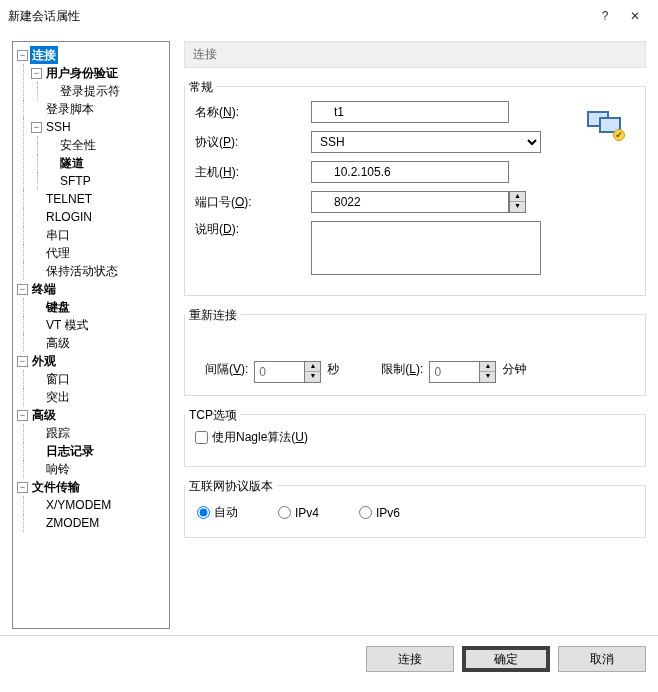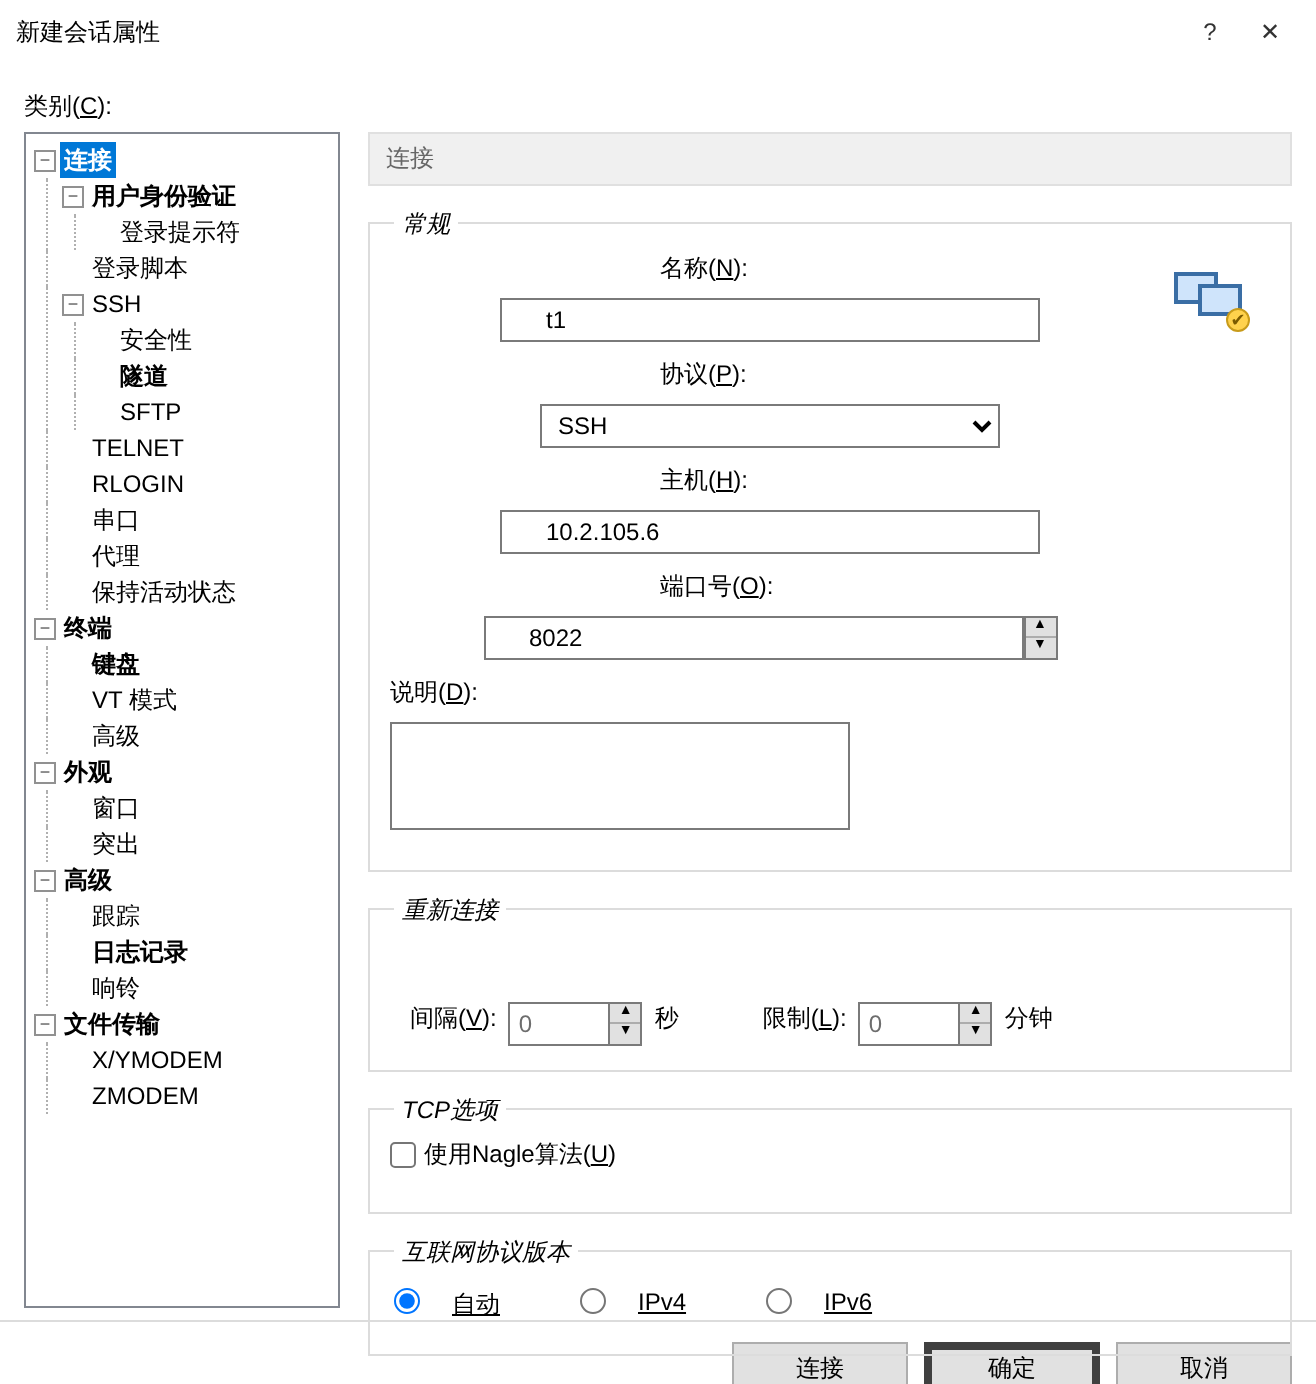--- a/index.html
+++ b/index.html
@@ -17,60 +17,59 @@
 .tree .row { display: flex; align-items: center; gap: 2px; }
 .tree .exp { width: 11px; height: 11px; border: 1px solid #919191; color: #555; font-size: 9px; line-height: 9px; text-align: center; cursor: pointer; user-select: none; background: #fff; }
 .tree .sp { width: 11px; height: 11px; display: inline-block; }
 .tree .lbl { padding: 0 2px; }
 .tree .sel { background: #0078d7; color: #fff; }
 .tree .bold { font-weight: bold; }
 .tree li::before { content: ""; position: absolute; left: -8px; top: 0; bottom: 0; border-left: 1px dotted #b0b0b0; }
 .content { flex: 1; padding-left: 14px; display: flex; flex-direction: column; gap: 10px; }
 .panel-title { background: #f0f0f0; border: 1px solid #e0e0e0; padding: 4px 8px; color: #666; }
 .group { position: relative; border: 1px solid #dcdcdc; padding: 14px 10px 12px 10px; margin-top: 8px; }
-.group .legend { position: absolute; top: -8px; left: 12px; background: #fff; padding: 0 4px; font-style: italic; }
-.form-row { display: flex; align-items: center; margin-bottom: 8px; gap: 6px; flex-direction: column; }
+.group .legend { position: absolute; top: -8px; left: 0; background: #fff; padding: 0 4px; }
+.form-row { display: flex; align-items: center; margin-bottom: 8px; gap: 6px; }
 .form-row .label { width: 110px; }
 .form-row input[type=text], .form-row select, .form-row textarea { border: 1px solid #7a7a7a; padding: 2px 4px; font-size: 12px; background: #fff; }
-.form-row input[type=text] { width: 270px; height: 22px; padding-left: 22px; }
+.form-row input[type=text] { width: 198px; height: 22px; padding-left: 22px; }
 .form-row select { width: 230px; height: 22px; }
 .form-row textarea { width: 230px; height: 54px; resize: none; }
 .spin { display: flex; }
 .spin input { width: 50px; height: 22px; border: 1px solid #7a7a7a; border-right: none; padding: 2px 4px; }
 .spin .btns { display: flex; flex-direction: column; border: 1px solid #7a7a7a; }
 .spin .btns div { width: 15px; height: 10px; font-size: 7px; line-height: 7px; text-align: center; background: #e1e1e1; border-bottom: 1px solid #adadad; cursor: pointer; }
 .spin .btns div:last-child { border-bottom: none; }
 .spin.dis input { background: #fff; color: #6d6d6d; }
 .icon-monitors { width: 36px; height: 32px; position: relative; }
 .icon-monitors .m { position: absolute; width: 22px; height: 16px; border: 2px solid #3a6ea5; background: #cfe4fb; }
 .icon-monitors .m1 { left: 0; top: 4px; }
 .icon-monitors .m2 { left: 12px; top: 10px; }
 .icon-monitors .chk { position: absolute; right: -2px; bottom: -2px; width: 12px; height: 12px; background: #ffd24d; border-radius: 50%; border: 1px solid #c89b1a; font-size: 9px; line-height: 10px; text-align: center; color: #7a5a00; }
 .chk-row { display: flex; align-items: center; gap: 4px; margin-bottom: 8px; }
 .chk-row input { width: 13px; height: 13px; }
 .inline-row { display: flex; align-items: flex-start; gap: 6px; margin-top: 32px; }
 .inline-row .label2 { margin-left: 10px; }
 .radio-row { display: flex; gap: 40px; padding: 4px 2px; }
-.radio-row label { display: flex; align-items: flex-start; gap: 16px; text-decoration: underline; }
+.radio-row label { display: flex; align-items: center; gap: 4px; }
 .footer { display: flex; justify-content: flex-end; gap: 8px; padding: 10px 12px; border-top: 1px solid #dcdcdc; margin-top: 6px; }
 .footer button { width: 88px; height: 26px; border: 1px solid #adadad; background: #e1e1e1; cursor: pointer; }
 .footer button.default { border: 4px solid #404040; }
 .u { text-decoration: underline; }
 </style>
 </head>
 <body>
 
 <div class="titlebar">
   <span class="title">新建会话属性</span>
   <span class="help">?</span>
   <span class="close">✕</span>
 </div>
 
 <div class="body">
-  <div class="category-label">类别(<span class="u">C</span>):</div>
   <div class="main">
     <div class="tree-wrap">
       <div class="tree">
         <ul>
           <li>
               <div class="row">
                 <span class="exp">−</span>
                 <span class="lbl sel bold">连接</span>
               </div>
             <ul>

